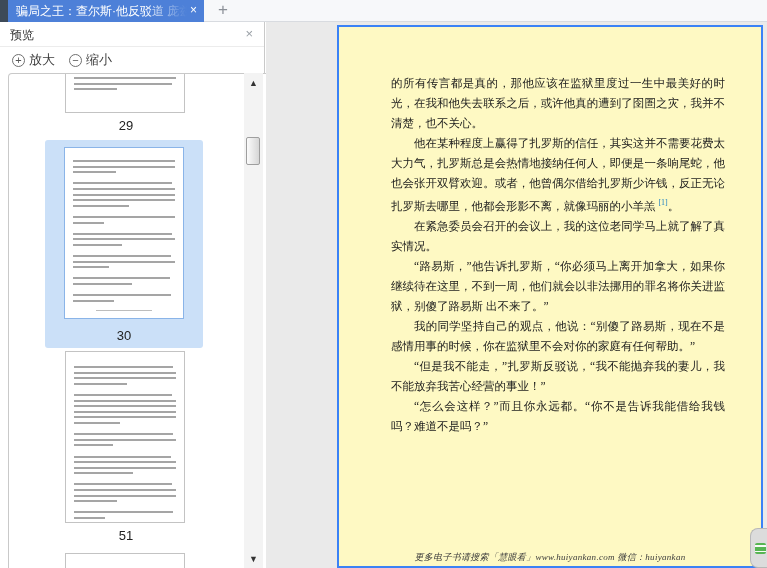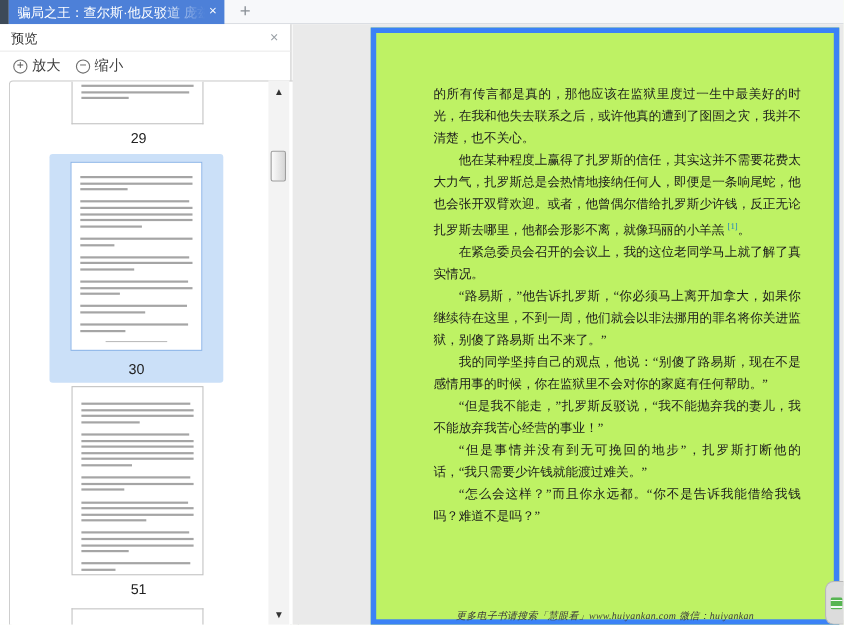--- a/index.html
+++ b/index.html
@@ -57,21 +57,21 @@
   .sb-up, .sb-down { position:absolute; left:0; right:0; text-align:center; font-size:9px;
                      color:#333; cursor:pointer; line-height:10px; }
   .sb-up { top:5px; } .sb-down { bottom:4px; }
   .sb-thumb { position:absolute; left:2px; top:64px; width:14px; height:28px;
               background:linear-gradient(90deg,#fbfbfb,#d6d6d6); border:1px solid #9e9e9e;
               border-radius:2px; cursor:grab; }
 
   
   .main { position:absolute; left:266px; top:22px; width:501px; height:546px; background:#eaeaea; }
   .page { position:absolute; left:71px; top:3px; width:426px; height:543px;
-          background:#bef264; border:5px solid #3b82f6; }
+          background:#fef9c3; border:2px solid #3b82f6; }
   .page-text { position:absolute; left:52px; top:46px; width:334px; height:474px; overflow:hidden;
                font-family:"Liberation Serif","DejaVu Serif",serif; font-size:11.5px;
                line-height:20px; color:#1c1c1c; text-align:justify; }
   .para { margin:0; }
   .para.ind { text-indent:2em; }
   sup.fnote { color:#1a7ec2; font-size:8px; cursor:pointer; }
   .page-footer { position:absolute; left:0; right:0; top:524px; text-align:center;
                  font-family:"Liberation Serif","DejaVu Serif",serif; font-style:italic;
                  font-size:9px; color:#3a3a3a; letter-spacing:.3px; }
 
@@ -198,21 +198,20 @@
 
   <div class="main">
     <div class="page">
       <div class="page-text">
           <p class="para">的所有传言都是真的，那他应该在监狱里度过一生中最美好的时光，在我和他失去联系之后，或许他真的遭到了囹圄之灾，我并不清楚，也不关心。</p>
           <p class="para ind">他在某种程度上赢得了扎罗斯的信任，其实这并不需要花费太大力气，扎罗斯总是会热情地接纳任何人，即便是一条响尾蛇，他也会张开双臂欢迎。或者，他曾偶尔借给扎罗斯少许钱，反正无论扎罗斯去哪里，他都会形影不离，就像玛丽的小羊羔 <sup class="fnote">[1]</sup>。</p>
           <p class="para ind">在紧急委员会召开的会议上，我的这位老同学马上就了解了真实情况。</p>
           <p class="para ind">“路易斯，”他告诉扎罗斯，“你必须马上离开加拿大，如果你继续待在这里，不到一周，他们就会以非法挪用的罪名将你关进监狱，别傻了路易斯 出不来了。”</p>
           <p class="para ind">我的同学坚持自己的观点，他说：“别傻了路易斯，现在不是感情用事的时候，你在监狱里不会对你的家庭有任何帮助。”</p>
           <p class="para ind">“但是我不能走，”扎罗斯反驳说，“我不能抛弃我的妻儿，我不能放弃我苦心经营的事业！”</p>
-          <p class="para ind">“但是事情并没有到无可挽回的地步”，扎罗斯打断他的话，“我只需要少许钱就能渡过难关。”</p>
           <p class="para ind">“怎么会这样？”而且你永远都。“你不是告诉我能借给我钱吗？难道不是吗？”</p>
         </div>
       <div class="page-footer">更多电子书请搜索「慧眼看」www.huiyankan.com 微信：huiyankan</div>
     </div>
     <div class="float-tab">
       <span class="float-icon"></span>
     </div>
   </div>
 
 </div>

